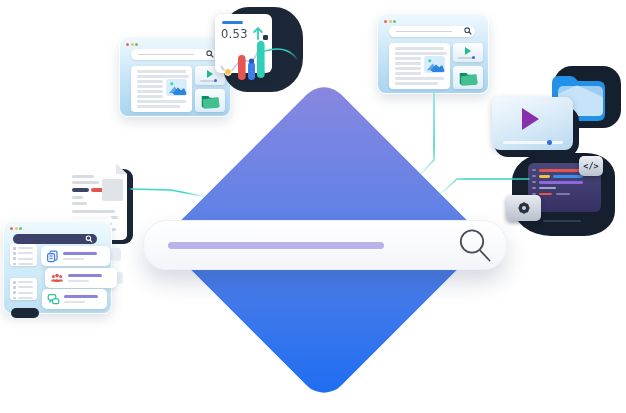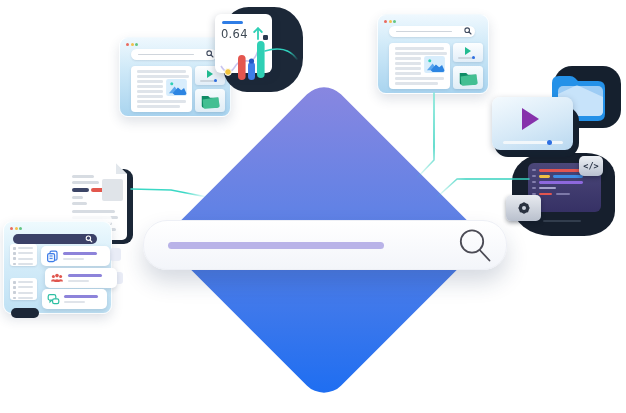--- a/index.html
+++ b/index.html
@@ -189,21 +189,21 @@
         <path d="M3,4 h7 l2,2 h9 v9 q0,2-2,2 H5 q-2,0-2-2 Z" fill="#0f8c66"></path>
         <path d="M4,8 L21,5.5 L22.5,14.5 q.3,2-1.7,2.3 L7,18 q-2,.3-2.3-1.7 Z" fill="#43bf92"></path>
       </svg>
     </div>
   </div>
 
   <div class="g chart-g">
     <div class="g chart-blob"></div>
     <div class="g metric-card">
       <div class="g metric-line"></div>
-      <div class="g metric-value">0.64</div>
+      <div class="g metric-value">0.53</div>
       <span class="g metric-arrow">
         <svg width="12" height="17" viewBox="0 0 12 17">
             <g stroke="#2fd0b5" stroke-width="1.8" fill="none" stroke-linecap="round" stroke-linejoin="round">
               <line x1="6" y1="3.5" x2="6" y2="14"></line>
               <path d="M2.2,7 L6,3.2 L9.8,7"></path>
             </g>
           </svg>
       </span>
     </div>
     <svg class="g" style="left:0;top:0" width="100" height="92" viewBox="0 0 100 92">

